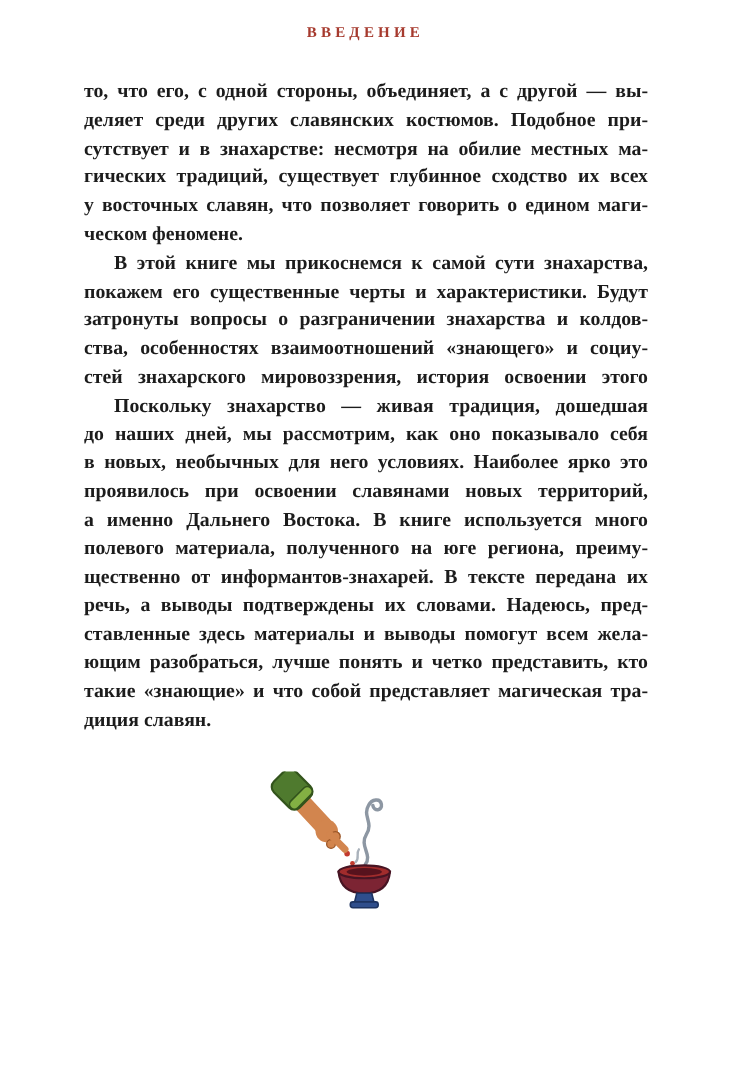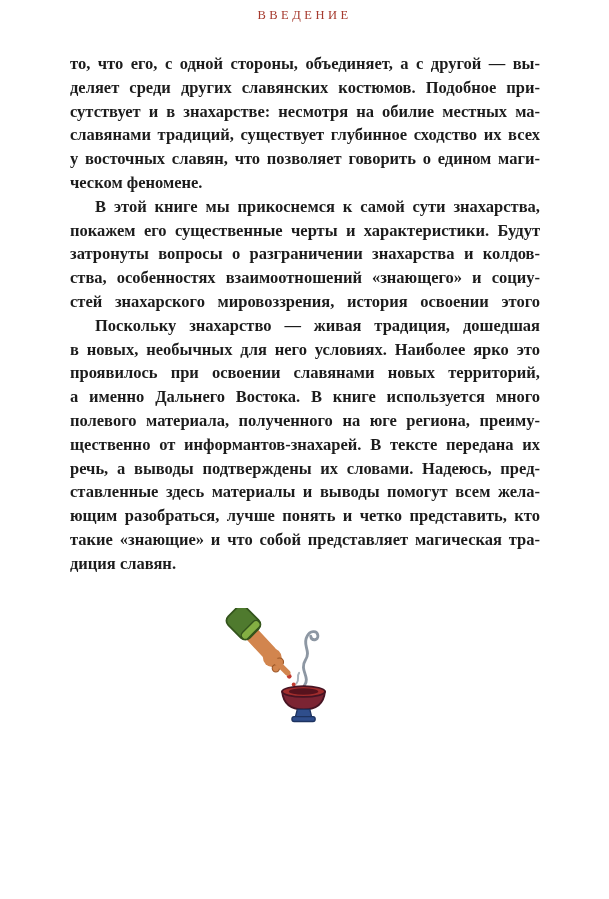--- a/index.html
+++ b/index.html
@@ -14,24 +14,25 @@
     width: 609px;
     height: 899px;
     position: relative;
     background: #ffffff;
   }
   .page-header {
     padding-top: 8px;
     text-align: center;
     font-family: "Liberation Serif", serif;
     font-size: 12.5px;
-    font-weight: normal;
+    font-weight: bold;
     letter-spacing: 3.5px;
     color: #a63a2e;
     text-transform: uppercase;
+    margin-top: 12px;
   }
   .body-text {
     margin: 29px 69px 0 70px;
     width: 470px;
     color: #1c1c1c;
   }
   .paragraph { margin: 0; font-weight: bold; }
   .line {
     font-size: 16.5px;
     line-height: 23.8px;
@@ -58,33 +59,34 @@
 
 <div class="page">
 
   <div class="page-header">ВВЕДЕНИЕ</div>
 
   <div class="body-text">
       <div class="paragraph">
         <div class="line">то, что его, с одной стороны, объединяет, а с другой — вы-</div>
         <div class="line">деляет среди других славянских костюмов. Подобное при-</div>
         <div class="line">сутствует и в знахарстве: несмотря на обилие местных ма-</div>
-        <div class="line">славянами традиций, существует глубинное сходство их всех</div>
+        <div class="line">гических традиций, существует глубинное сходство их всех</div>
         <div class="line">у восточных славян, что позволяет говорить о едином маги-</div>
         <div class="line last">ческом феномене.</div>
       </div>
       <div class="paragraph">
         <div class="line indent">В этой книге мы прикоснемся к самой сути знахарства,</div>
         <div class="line">покажем его существенные черты и характеристики. Будут</div>
         <div class="line">затронуты вопросы о разграничении знахарства и колдов-</div>
         <div class="line">ства, особенностях взаимоотношений «знающего» и социу-</div>
         <div class="line">стей знахарского мировоззрения, история освоении этого</div>
       </div>
       <div class="paragraph">
         <div class="line indent">Поскольку знахарство — живая традиция, дошедшая</div>
+        <div class="line">до наших дней, мы рассмотрим, как оно показывало себя</div>
         <div class="line">в новых, необычных для него условиях. Наиболее ярко это</div>
         <div class="line">проявилось при освоении славянами новых территорий,</div>
         <div class="line">а именно Дальнего Востока. В книге используется много</div>
         <div class="line">полевого материала, полученного на юге региона, преиму-</div>
         <div class="line">щественно от информантов-знахарей. В тексте передана их</div>
         <div class="line">речь, а выводы подтверждены их словами. Надеюсь, пред-</div>
         <div class="line">ставленные здесь материалы и выводы помогут всем жела-</div>
         <div class="line">ющим разобраться, лучше понять и четко представить, кто</div>
         <div class="line">такие «знающие» и что собой представляет магическая тра-</div>
         <div class="line last">диция славян.</div>

